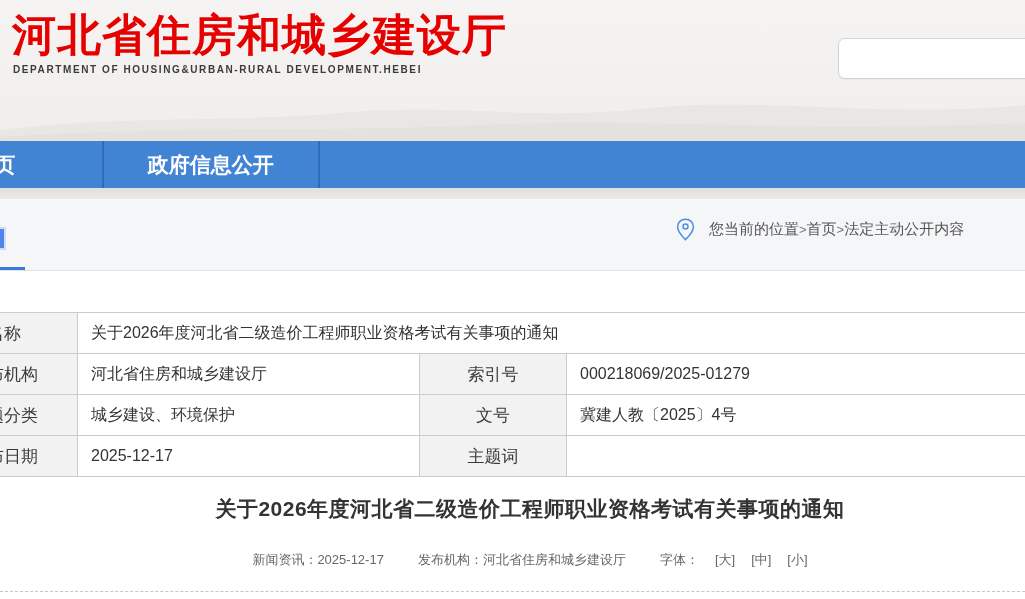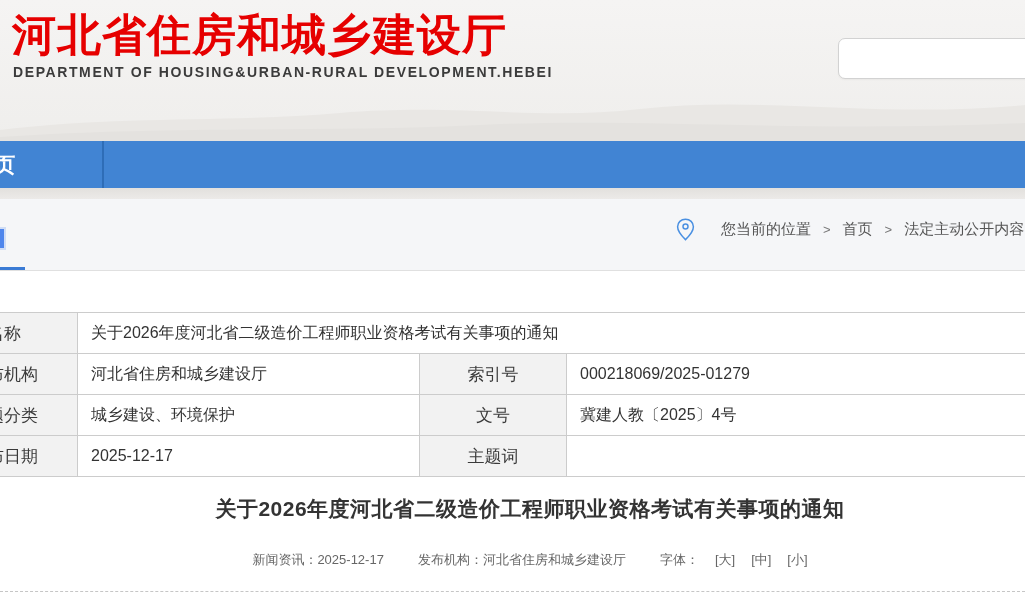--- a/index.html
+++ b/index.html
@@ -18,21 +18,21 @@
     overflow:hidden;
   }
   .header .mountains { position:absolute; left:0; bottom:-4px; width:1025px; height:70px; }
   .site-title {
     position:absolute; left:12px; top:6px;
     font-size:44px; font-weight:bold; color:#e60000; letter-spacing:1px;
     white-space:nowrap;
   }
   .site-subtitle {
     position:absolute; left:13px; top:64px;
-    font-size:14px; font-weight:bold; color:#3b3b3b; letter-spacing:1.6px;
+    font-size:10px; font-weight:bold; color:#3b3b3b; letter-spacing:1.6px;
     white-space:nowrap;
   }
   .search-box {
     position:absolute; left:838px; top:38px; width:230px; height:41px;
     background:#ffffff; border:1px solid #d2d2d2; border-radius:7px;
     outline:none; padding:0 12px; font-size:14px; color:#333;
     box-shadow:0 1px 2px rgba(0,0,0,0.04);
   }
 
   
@@ -61,21 +61,21 @@
   .section-accent-bar {
     position:absolute; left:0; top:30px; width:4px; height:19px;
     background:#4f86ec; box-shadow:0 0 0 2px rgba(79,134,236,0.22);
   }
   .section-active-underline {
     position:absolute; left:0; top:68px; width:25px; height:3px;
     background:#3a7bd5;
   }
   .breadcrumb {
     position:absolute; left:676px; top:0; height:60px;
-    display:flex; align-items:center; gap:12px;
+    display:flex; align-items:center; gap:0;
     font-size:15px; color:#555; white-space:nowrap;
   }
   .breadcrumb .pin { width:19px; height:23px; margin-right:14px; }
   .breadcrumb .sep { color:#777; font-size:13px; }
   .crumb-link { cursor:pointer; color:#555; }
 
   
   .info-table {
     position:absolute; left:-70px; top:312px;
     border-collapse:collapse; table-layout:fixed; width:1300px;
@@ -118,20 +118,21 @@
     <path d="M0,55 C120,40 220,48 340,38 C460,28 540,46 640,34 C760,20 880,44 1025,30 L1025,70 L0,70 Z" fill="#e9e7e4"></path>
     <path d="M0,62 C180,50 320,58 480,50 C640,42 800,58 1025,48 L1025,70 L0,70 Z" fill="#e4e2df"></path>
   </svg>
   <div class="site-title">河北省住房和城乡建设厅</div>
   <div class="site-subtitle">DEPARTMENT OF HOUSING&amp;URBAN-RURAL DEVELOPMENT.HEBEI</div>
   <input class="search-box" type="text" placeholder="" style="">
 </div>
 
 <div class="nav">
   <div class="nav-item">首页</div>
+  <div class="nav-item">政府信息公开</div>
   <div class="nav-item"></div>
 </div>
 <div class="sub-nav-band"></div>
 
 <div class="crumb-section">
   <div class="section-accent-bar"></div>
   <div class="section-active-underline"></div>
   <div class="breadcrumb">
     <svg class="pin" viewBox="0 0 19 23" fill="none">
       <path d="M9.5 1.2 C5 1.2 1.6 4.5 1.6 8.8 c0 5.3 7.9 12.8 7.9 12.8 s7.9-7.5 7.9-12.8 C17.4 4.5 14 1.2 9.5 1.2 Z" stroke="#4a90e2" stroke-width="1.5"></path>

